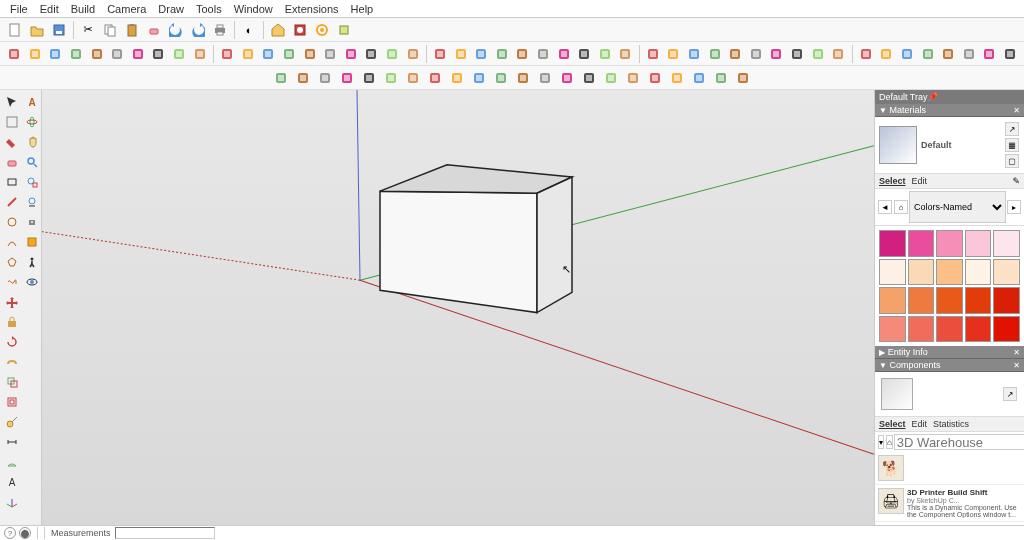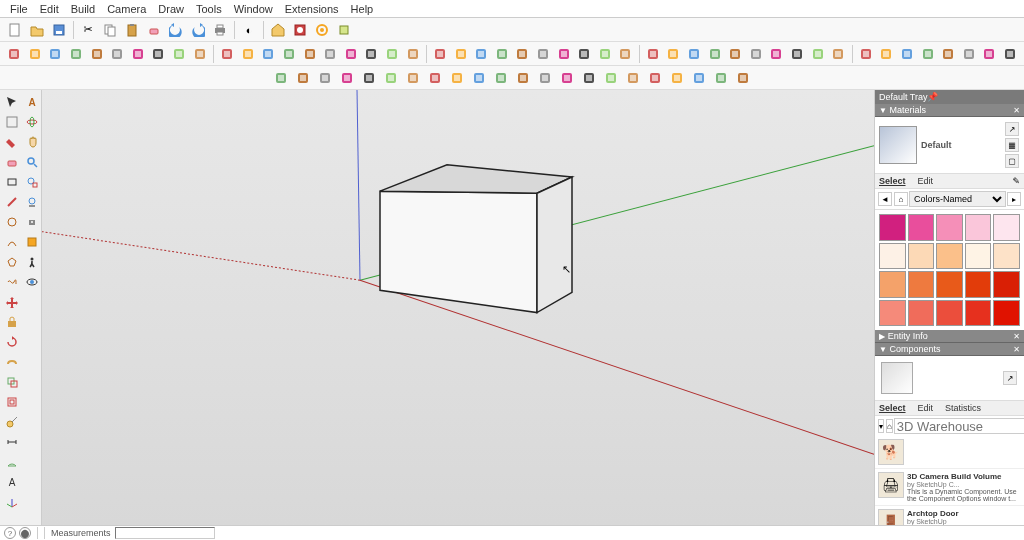--- a/index.html
+++ b/index.html
@@ -15,26 +15,26 @@
   .viewport { flex: 1; background: linear-gradient(180deg, #e8e8e8 0%, #d8d8d8 100%); position: relative; overflow: hidden; cursor: default; }
   .right-panel { width: 150px; background: #f0f0f0; border-left: 1px solid #ccc; display: flex; flex-direction: column; font-size: 9px; overflow: hidden; }
   .tray-header { background: #7a7a7a; color: #fff; padding: 2px 4px; display: flex; align-items: center; height: 14px; }
   .panel-header { background: #888; color: #fff; padding: 2px 4px; display: flex; justify-content: space-between; align-items: center; height: 13px; border-bottom: 1px solid #666; }
   .panel-header .arrow { font-size: 8px; }
   .materials-preview { display: flex; background: #fff; padding: 4px; align-items: center; border-bottom: 1px solid #ddd; }
   .mat-thumb { width: 38px; height: 38px; background: linear-gradient(135deg, #b8c4d8 0%, #fff 100%); border: 1px solid #999; margin-right: 4px; }
   .mat-name { flex: 1; color: #555; font-weight: bold; }
   .mat-icons { display: flex; flex-direction: column; }
   .mat-icon-btn { width: 14px; height: 14px; margin: 1px; cursor: pointer; display: flex; align-items: center; justify-content: center; background: #f0f0f0; border: 1px solid #ccc; font-size: 8px; }
-  .tabs-row { display: flex; background: #f0f0f0; padding: 2px 4px; gap: 12px; border-bottom: 1px solid #ddd; align-items: flex-end; }
+  .tabs-row { display: flex; background: #f0f0f0; padding: 2px 4px; gap: 6px; border-bottom: 1px solid #ddd; align-items: flex-end; }
   .tab { cursor: pointer; color: #333; }
   .tab.active { text-decoration: underline; font-weight: bold; }
   .combo-row { display: flex; padding: 2px; align-items: center; background: #fff; border-bottom: 1px solid #ddd; }
   .combo-btn { width: 14px; height: 14px; margin: 0 1px; border: 1px solid #ccc; cursor: pointer; display: flex; align-items: center; justify-content: center; font-size: 8px; }
-  .combo-select { flex: 1; height: 16px; font-size: 9px; border: 1px solid #ccc; }
+  .combo-select { flex: 1; height: 32px; font-size: 9px; border: 1px solid #ccc; }
   .swatch-grid { display: grid; grid-template-columns: repeat(5, 1fr); gap: 2px; padding: 4px; background: #fff; }
   .swatch { width: 100%; aspect-ratio: 1; border: 1px solid #999; cursor: pointer; }
   .components-thumb { background: #fff; padding: 6px; border-bottom: 1px solid #ddd; }
   .comp-big { width: 32px; height: 32px; background: linear-gradient(135deg,#ddd,#fff); border: 1px solid #aaa; }
   .search-row { display: flex; padding: 2px; background: #fff; align-items: center; }
   .search-row input { flex: 1; height: 16px; font-size: 13px; border: 1px solid #ccc; padding: 0 2px; }
   .comp-list { background: #fff; flex: 1; overflow: hidden; }
   .comp-item { display: flex; padding: 3px; border-bottom: 1px solid #eee; }
   .comp-thumb { width: 26px; height: 26px; background: #f0e8d8; border: 1px solid #ccc; margin-right: 3px; flex-shrink: 0; display:flex; align-items:center; justify-content:center; font-size:14px; }
   .comp-text { flex: 1; overflow: hidden; }
@@ -838,21 +838,21 @@
       <div class="combo-btn">🔍</div>
 
     </div>
     <div class="comp-list" id="comp-list">
         <div class="comp-item">
           <div class="comp-thumb">🐕</div>
         </div>
         <div class="comp-item">
           <div class="comp-thumb">🖨</div>
           <div class="comp-text">
-            <div class="comp-title">3D Camera Build Volume</div>
+            <div class="comp-title">3D Printer Build Shift</div>
             <div class="comp-sub">by SketchUp C...</div>
             <div class="comp-desc">This is a Dynamic Component. Use the Component Options window t...</div>
           </div>
         </div>
         <div class="comp-item">
           <div class="comp-thumb">🚪</div>
           <div class="comp-text">
             <div class="comp-title">Archtop Door</div>
             <div class="comp-sub">by SketchUp</div>
           </div>

